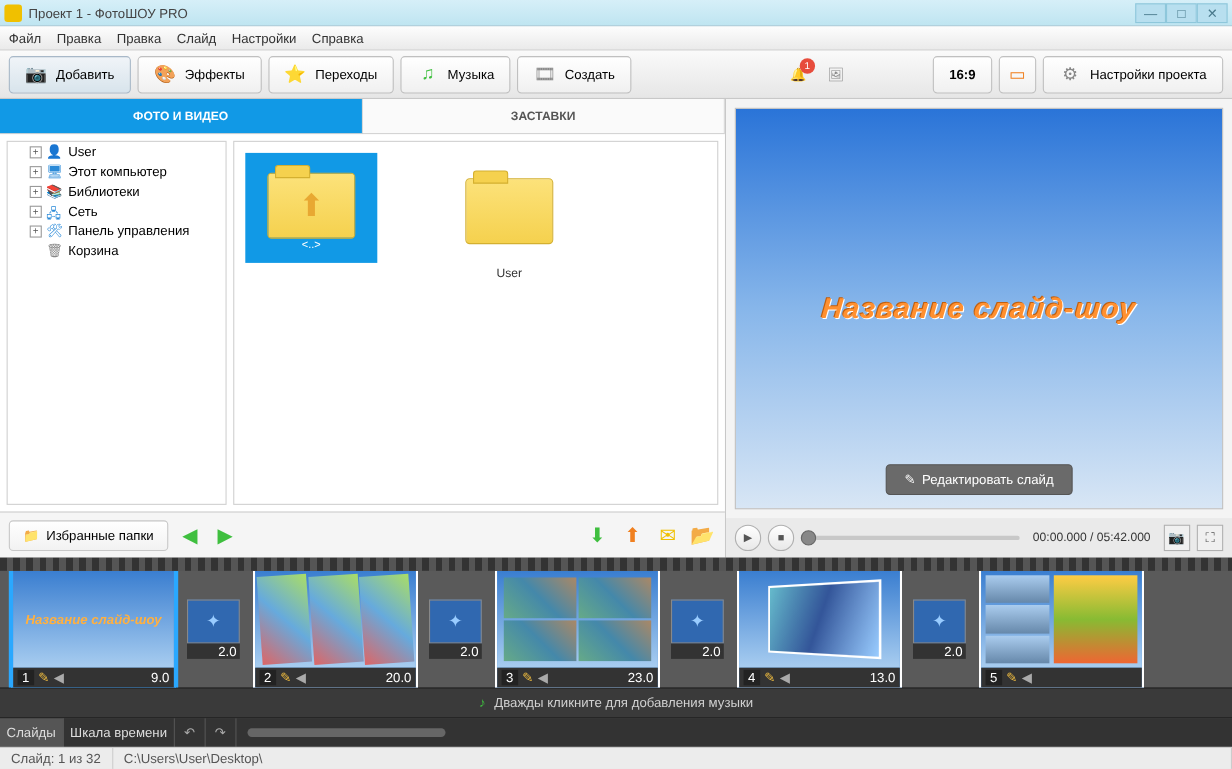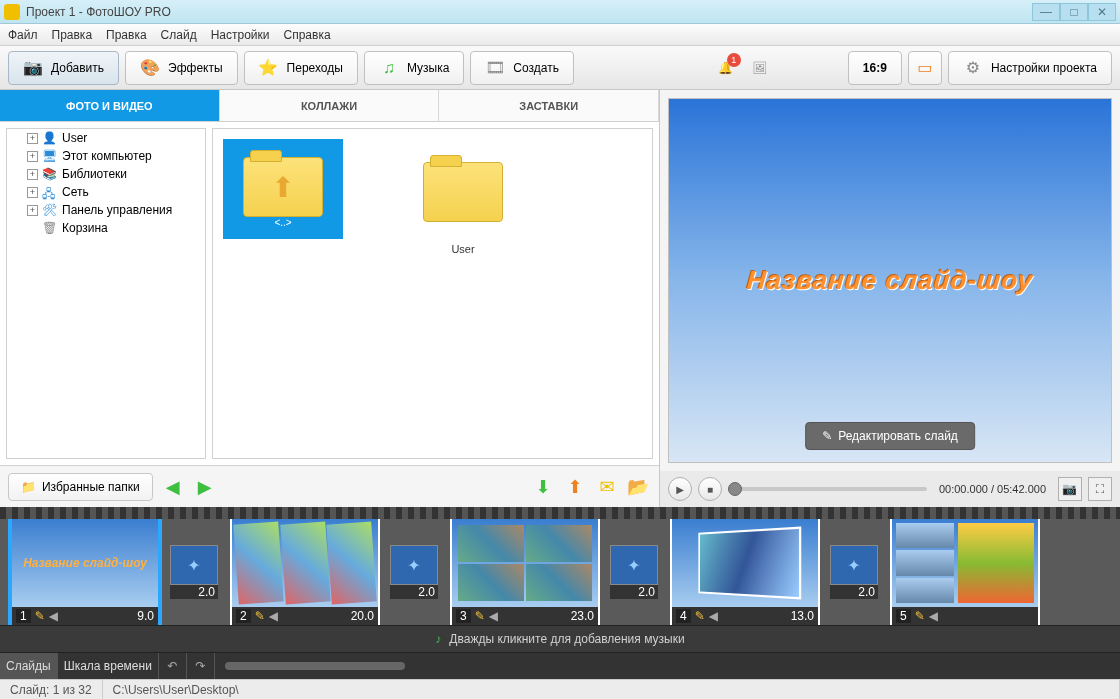--- a/index.html
+++ b/index.html
@@ -172,21 +172,20 @@
   <div class="toolbtn">
       <span class="ic c-gray">⚙</span>
       <span>Настройки проекта</span>
     </div>
 </div>
 
 <div class="middle">
   <div class="leftpanel">
     <div class="subtabs">
       <div class="subtab active">ФОТО И ВИДЕО</div>
-      <div class="subtab">КОЛЛАЖИ</div>
       <div class="subtab">ЗАСТАВКИ</div>
     </div>
     <div class="browserow">
       <div class="tree">
         <div class="treeindent">
           <div class="treeitem">
               <span class="exp">+</span>
               <span class="ic c-green">👤</span>
               <span>User</span>
             </div>

